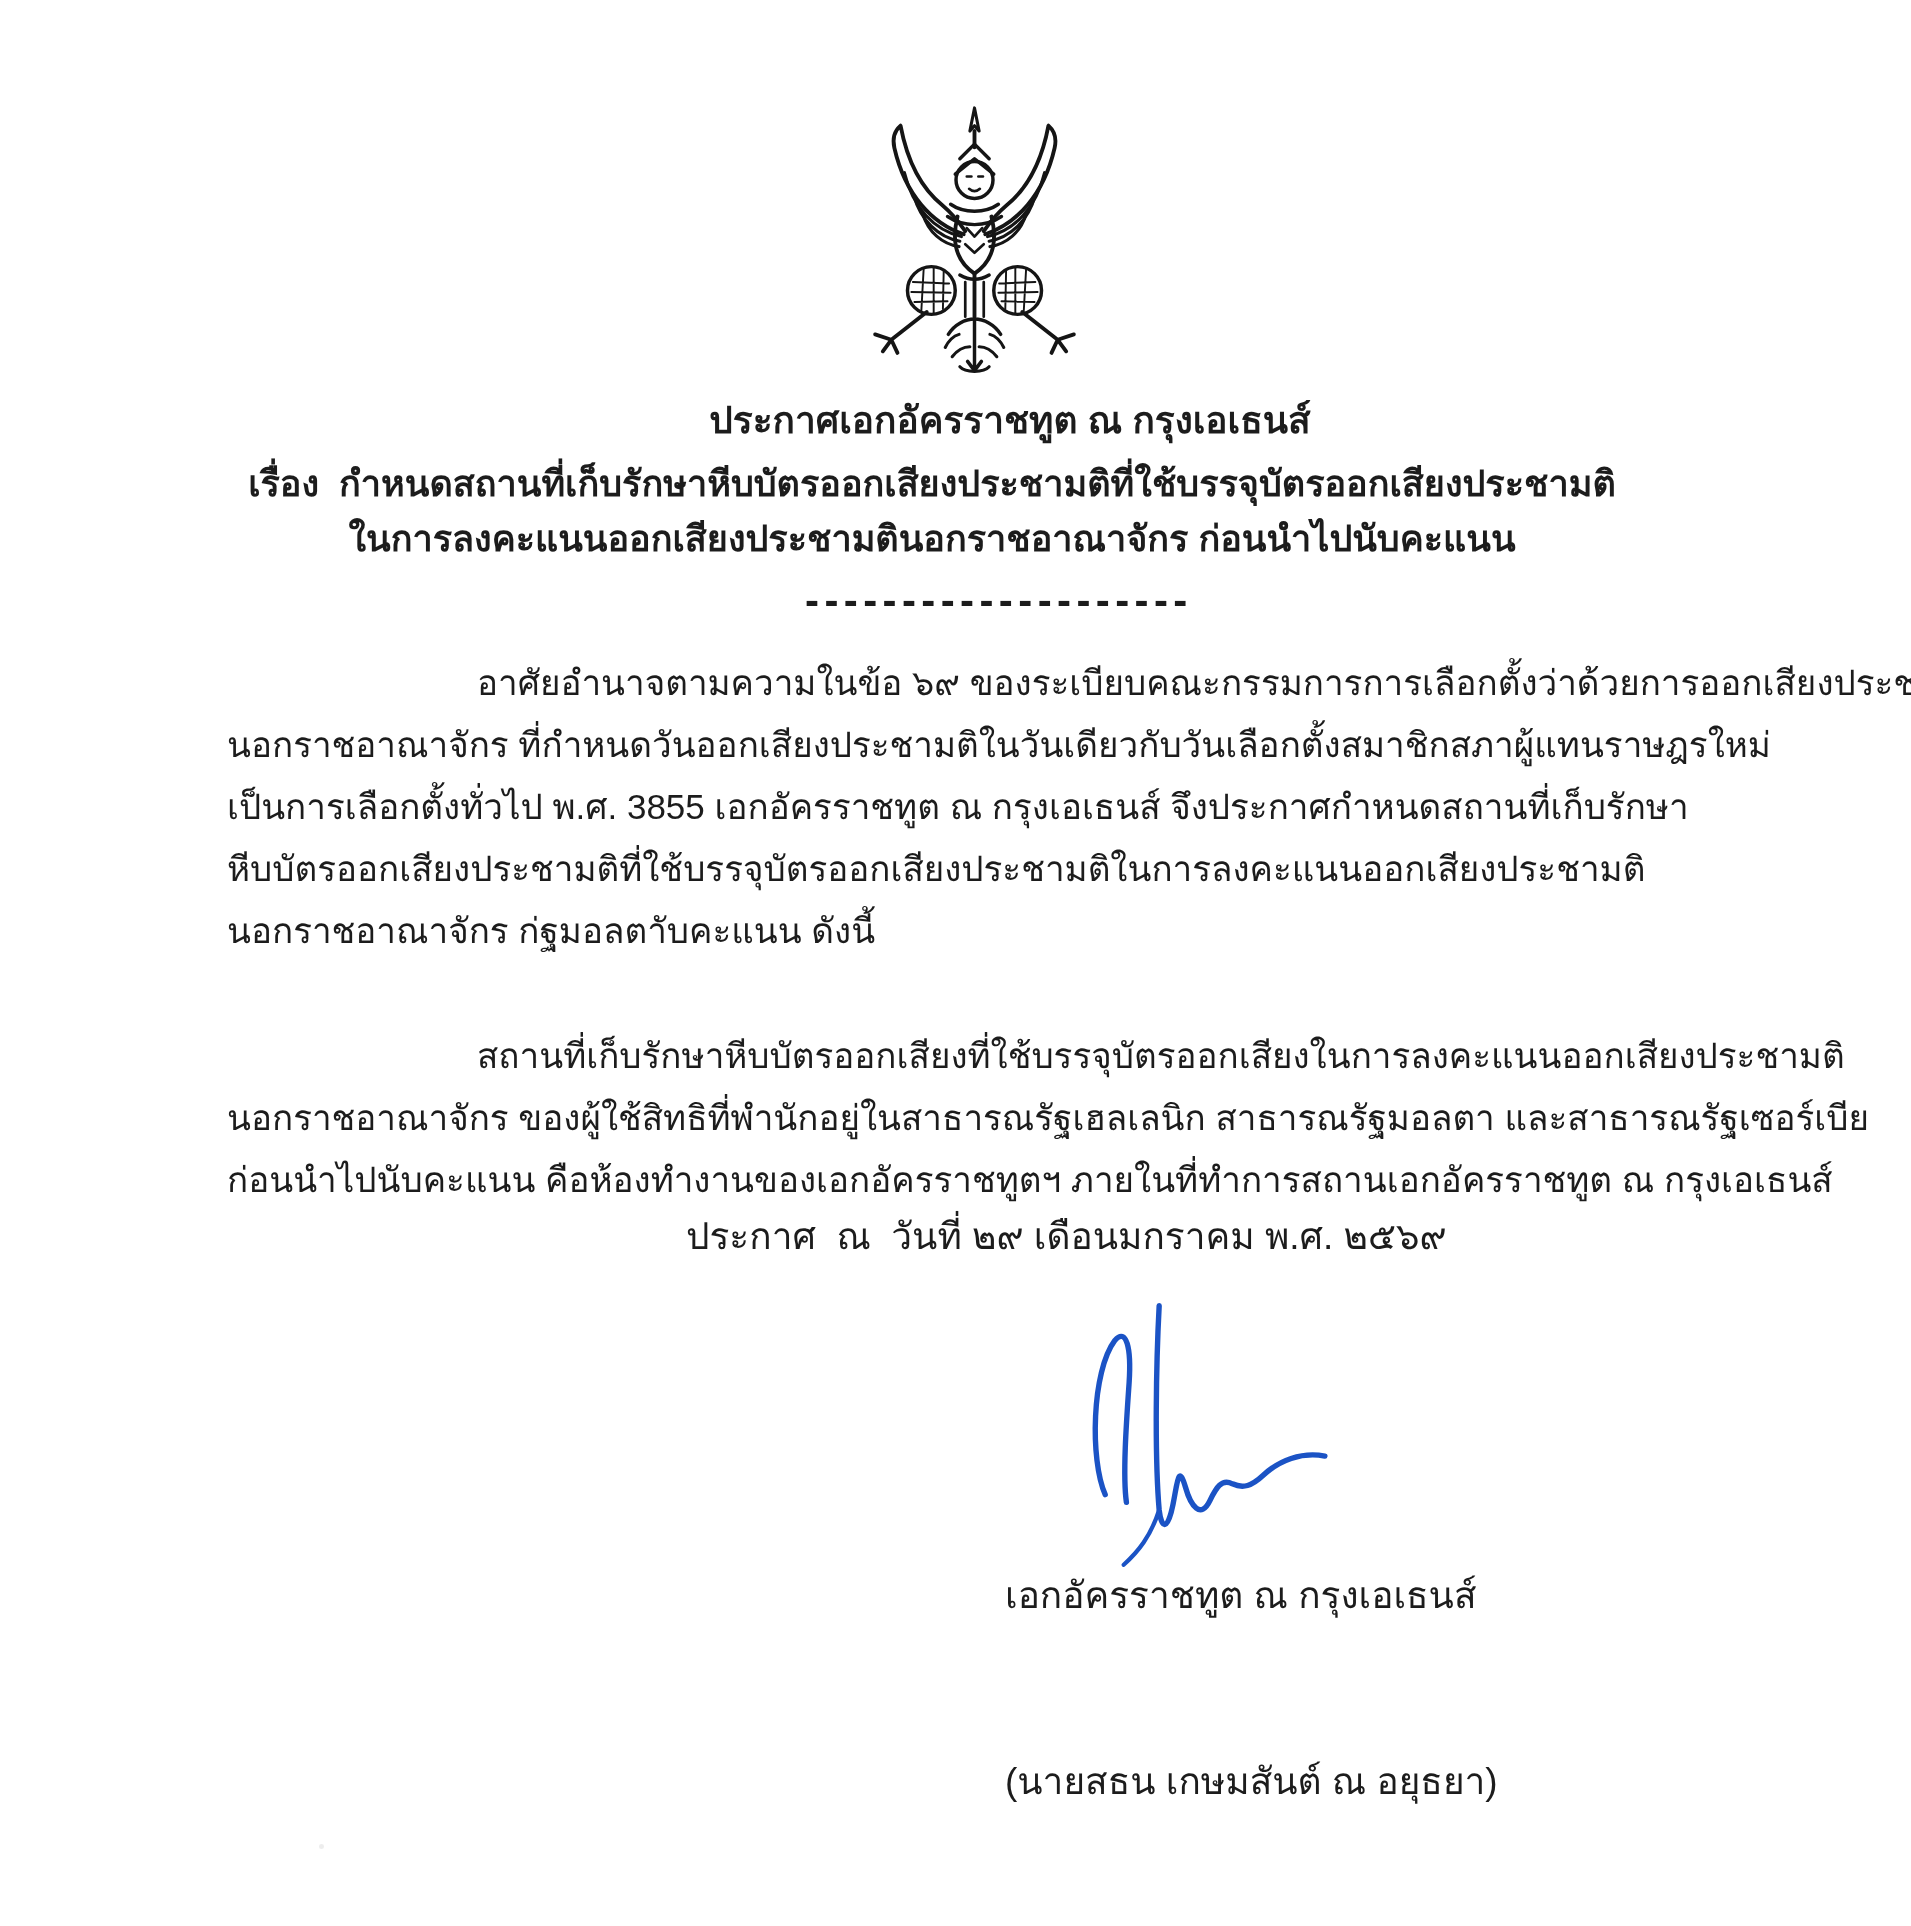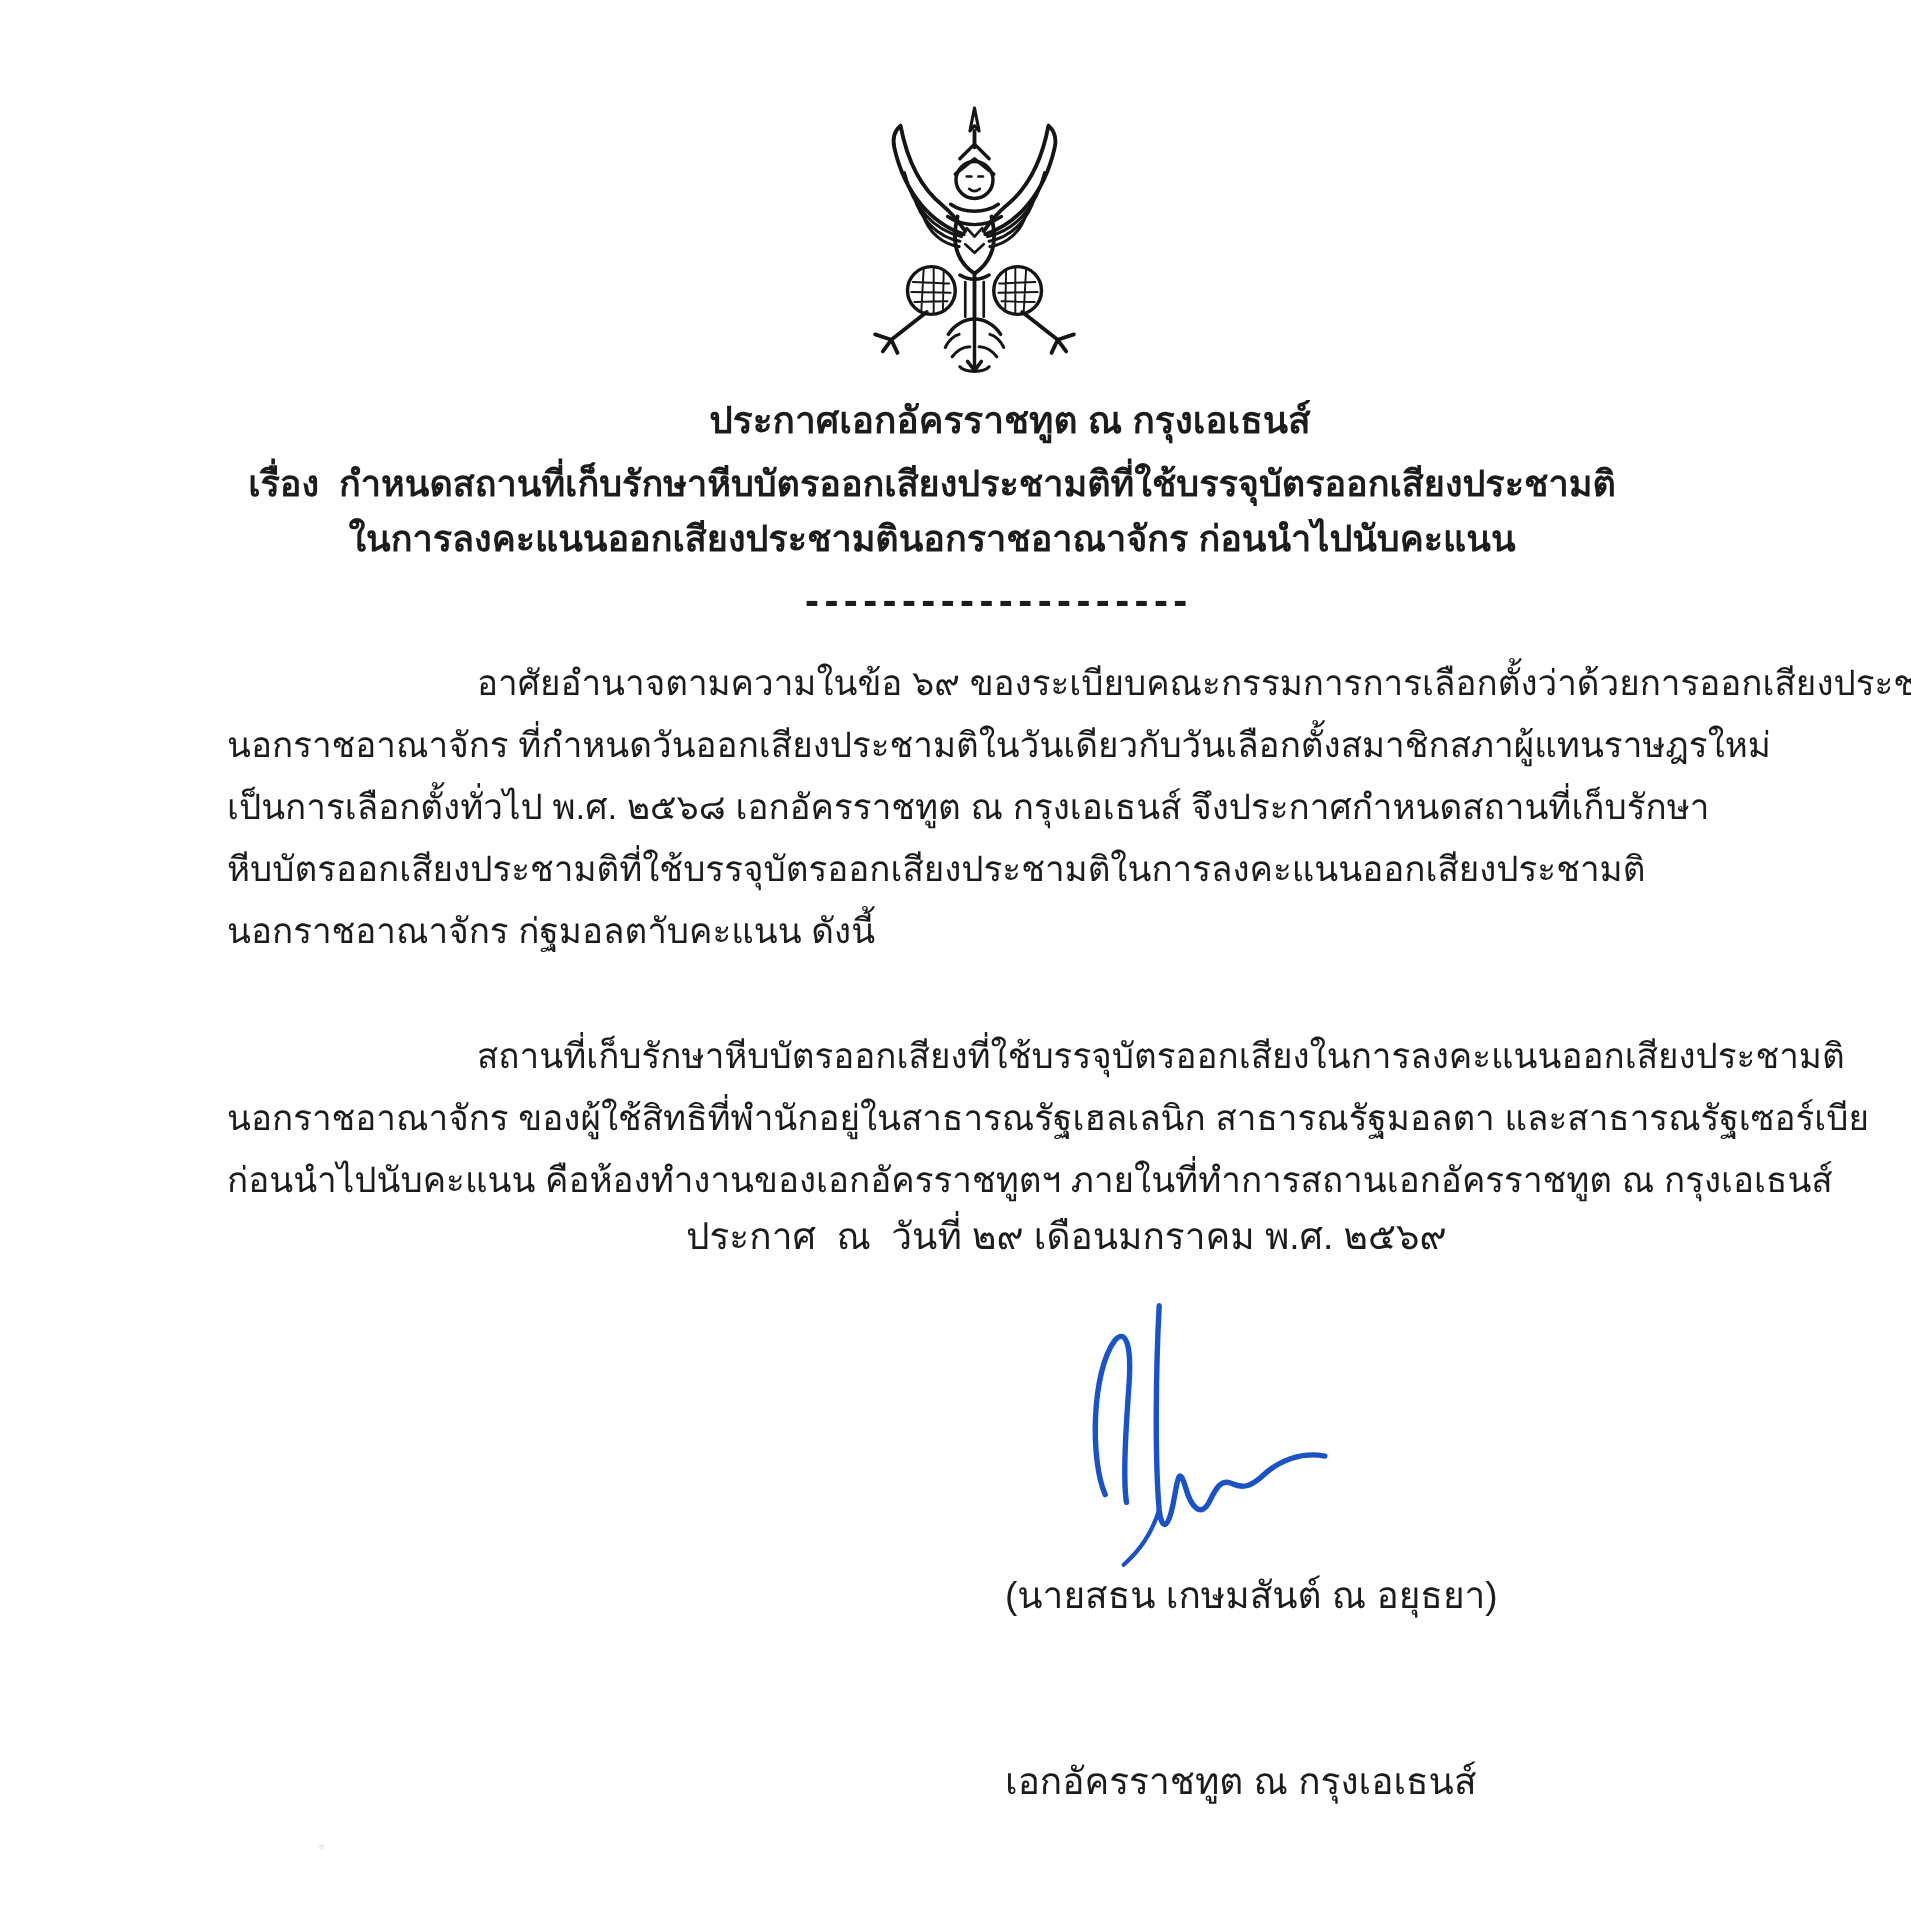--- a/index.html
+++ b/index.html
@@ -122,40 +122,40 @@
 
 
   <div class="abs center-line shift-right" style="top:396px; font-size:37px;">ประกาศเอกอัครราชทูต ณ กรุงเอเธนส์</div>
   <div class="abs center-line" style="top:459px;">เรื่อง  กำหนดสถานที่เก็บรักษาหีบบัตรออกเสียงประชามติที่ใช้บรรจุบัตรออกเสียงประชามติ</div>
   <div class="abs center-line" style="top:514px;">ในการลงคะแนนออกเสียงประชามตินอกราชอาณาจักร ก่อนนำไปนับคะแนน</div>
   <div class="abs divider">--------------------</div>
 
   <div class="abs para" style="top:652px;">
     <div class="line indent">อาศัยอำนาจตามความในข้อ ๖๙ ของระเบียบคณะกรรมการการเลือกตั้งว่าด้วยการออกเสียงประชามติ</div>
     <div class="line">นอกราชอาณาจักร ที่กำหนดวันออกเสียงประชามติในวันเดียวกับวันเลือกตั้งสมาชิกสภาผู้แทนราษฎรใหม่</div>
-    <div class="line">เป็นการเลือกตั้งทั่วไป พ.ศ. ๒๕๖๘ เอกอัครราชทูต ณ กรุงเอเธนส์ จึงประกาศกำหนดสถานที่เก็บรักษา</div>
+    <div class="line">เป็นการเลือกตั้งทั่วไป พ.ศ. 3855 เอกอัครราชทูต ณ กรุงเอเธนส์ จึงประกาศกำหนดสถานที่เก็บรักษา</div>
     <div class="line">หีบบัตรออกเสียงประชามติที่ใช้บรรจุบัตรออกเสียงประชามติในการลงคะแนนออกเสียงประชามติ</div>
     <div class="line">นอกราชอาณาจักร ก่ฐมอลตาับคะแนน ดังนี้</div>
   </div>
 
   <div class="abs para" style="top:1025px;">
     <div class="line indent">สถานที่เก็บรักษาหีบบัตรออกเสียงที่ใช้บรรจุบัตรออกเสียงในการลงคะแนนออกเสียงประชามติ</div>
     <div class="line">นอกราชอาณาจักร ของผู้ใช้สิทธิที่พำนักอยู่ในสาธารณรัฐเฮลเลนิก สาธารณรัฐมอลตา และสาธารณรัฐเซอร์เบีย</div>
     <div class="line">ก่อนนำไปนับคะแนน คือห้องทำงานของเอกอัครราชทูตฯ ภายในที่ทำการสถานเอกอัครราชทูต ณ กรุงเอเธนส์</div>
   </div>
 
   <div class="abs date-line">ประกาศ  ณ  วันที่ ๒๙ เดือนมกราคม พ.ศ. ๒๕๖๙</div>
 
   <svg class="abs signature" viewBox="0 0 820 710" fill="none" stroke="#1b53c5" stroke-linecap="round" stroke-linejoin="round">
     <path d="M190 520 C150 430 155 200 215 120 C245 85 258 140 252 230 C245 330 235 470 245 540" stroke-width="14"></path>
     <path d="M330 30 C322 180 318 420 330 560 C336 610 352 615 366 545 C378 485 380 440 398 500 C412 550 438 585 462 535 C478 502 492 478 520 492 C548 505 570 498 600 470 C640 432 700 408 760 420" stroke-width="14"></path>
     <path d="M330 560 C308 628 276 668 238 702" stroke-width="11"></path>
   </svg>
 
   <div class="abs signer-block">
+    <div>เอกอัครราชทูต ณ กรุงเอเธนส์</div>
     <div>(นายสธน เกษมสันต์ ณ อยุธยา)</div>
-    <div>เอกอัครราชทูต ณ กรุงเอเธนส์</div>
   </div>
 
   <div class="abs artifact"></div>
 
 </div>
 
 
 </body></html>

